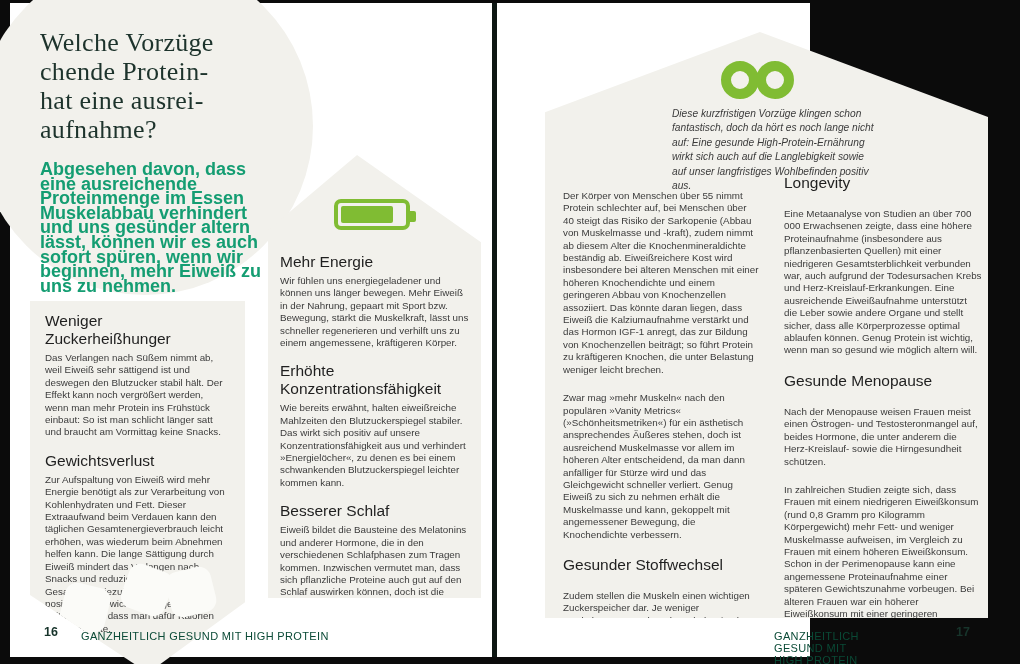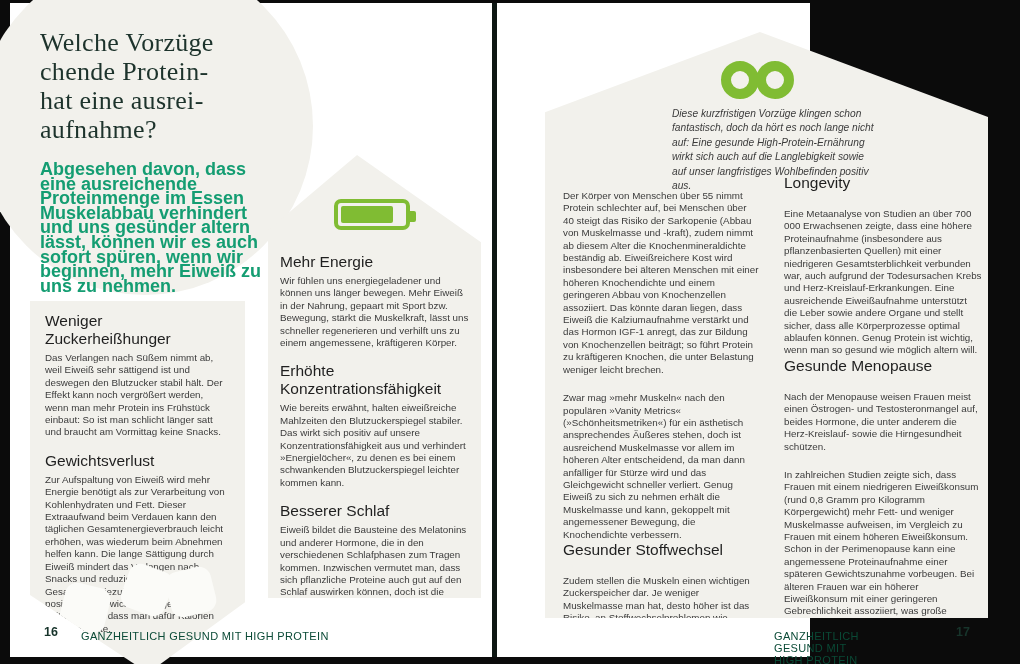--- a/index.html
+++ b/index.html
@@ -75,21 +75,21 @@
   }
   .infinity .loop + .loop { margin-left:-3px; }
   .house-intro {
     position:absolute; left:127px; top:75px; width:206px;
     font-size:10.2px; font-style:italic; line-height:14.4px; color:#3b3b3b;
   }
   .col { position:absolute; top:142px; }
   .col-1 { left:18px; width:196px; }
   .col-2 { left:239px; width:198px; }
   .col .box-heading { margin:0 0 5px; }
-  .col .section + .section .box-heading { }
+  .col .section + .section .box-heading { margin-top:15px; }
   .col .box-body { margin:16px 0 11px; }
   .col .box-body:last-child { margin-bottom:0; }
   .em { font-style:italic; }
   
   .page-num {
     position:absolute; top:622px; font-size:12.5px; font-weight:bold; color:#17342b;
   }
   .page-num-left { left:34px; }
   .page-num-right { left:946px; }
   .footer-caption {

